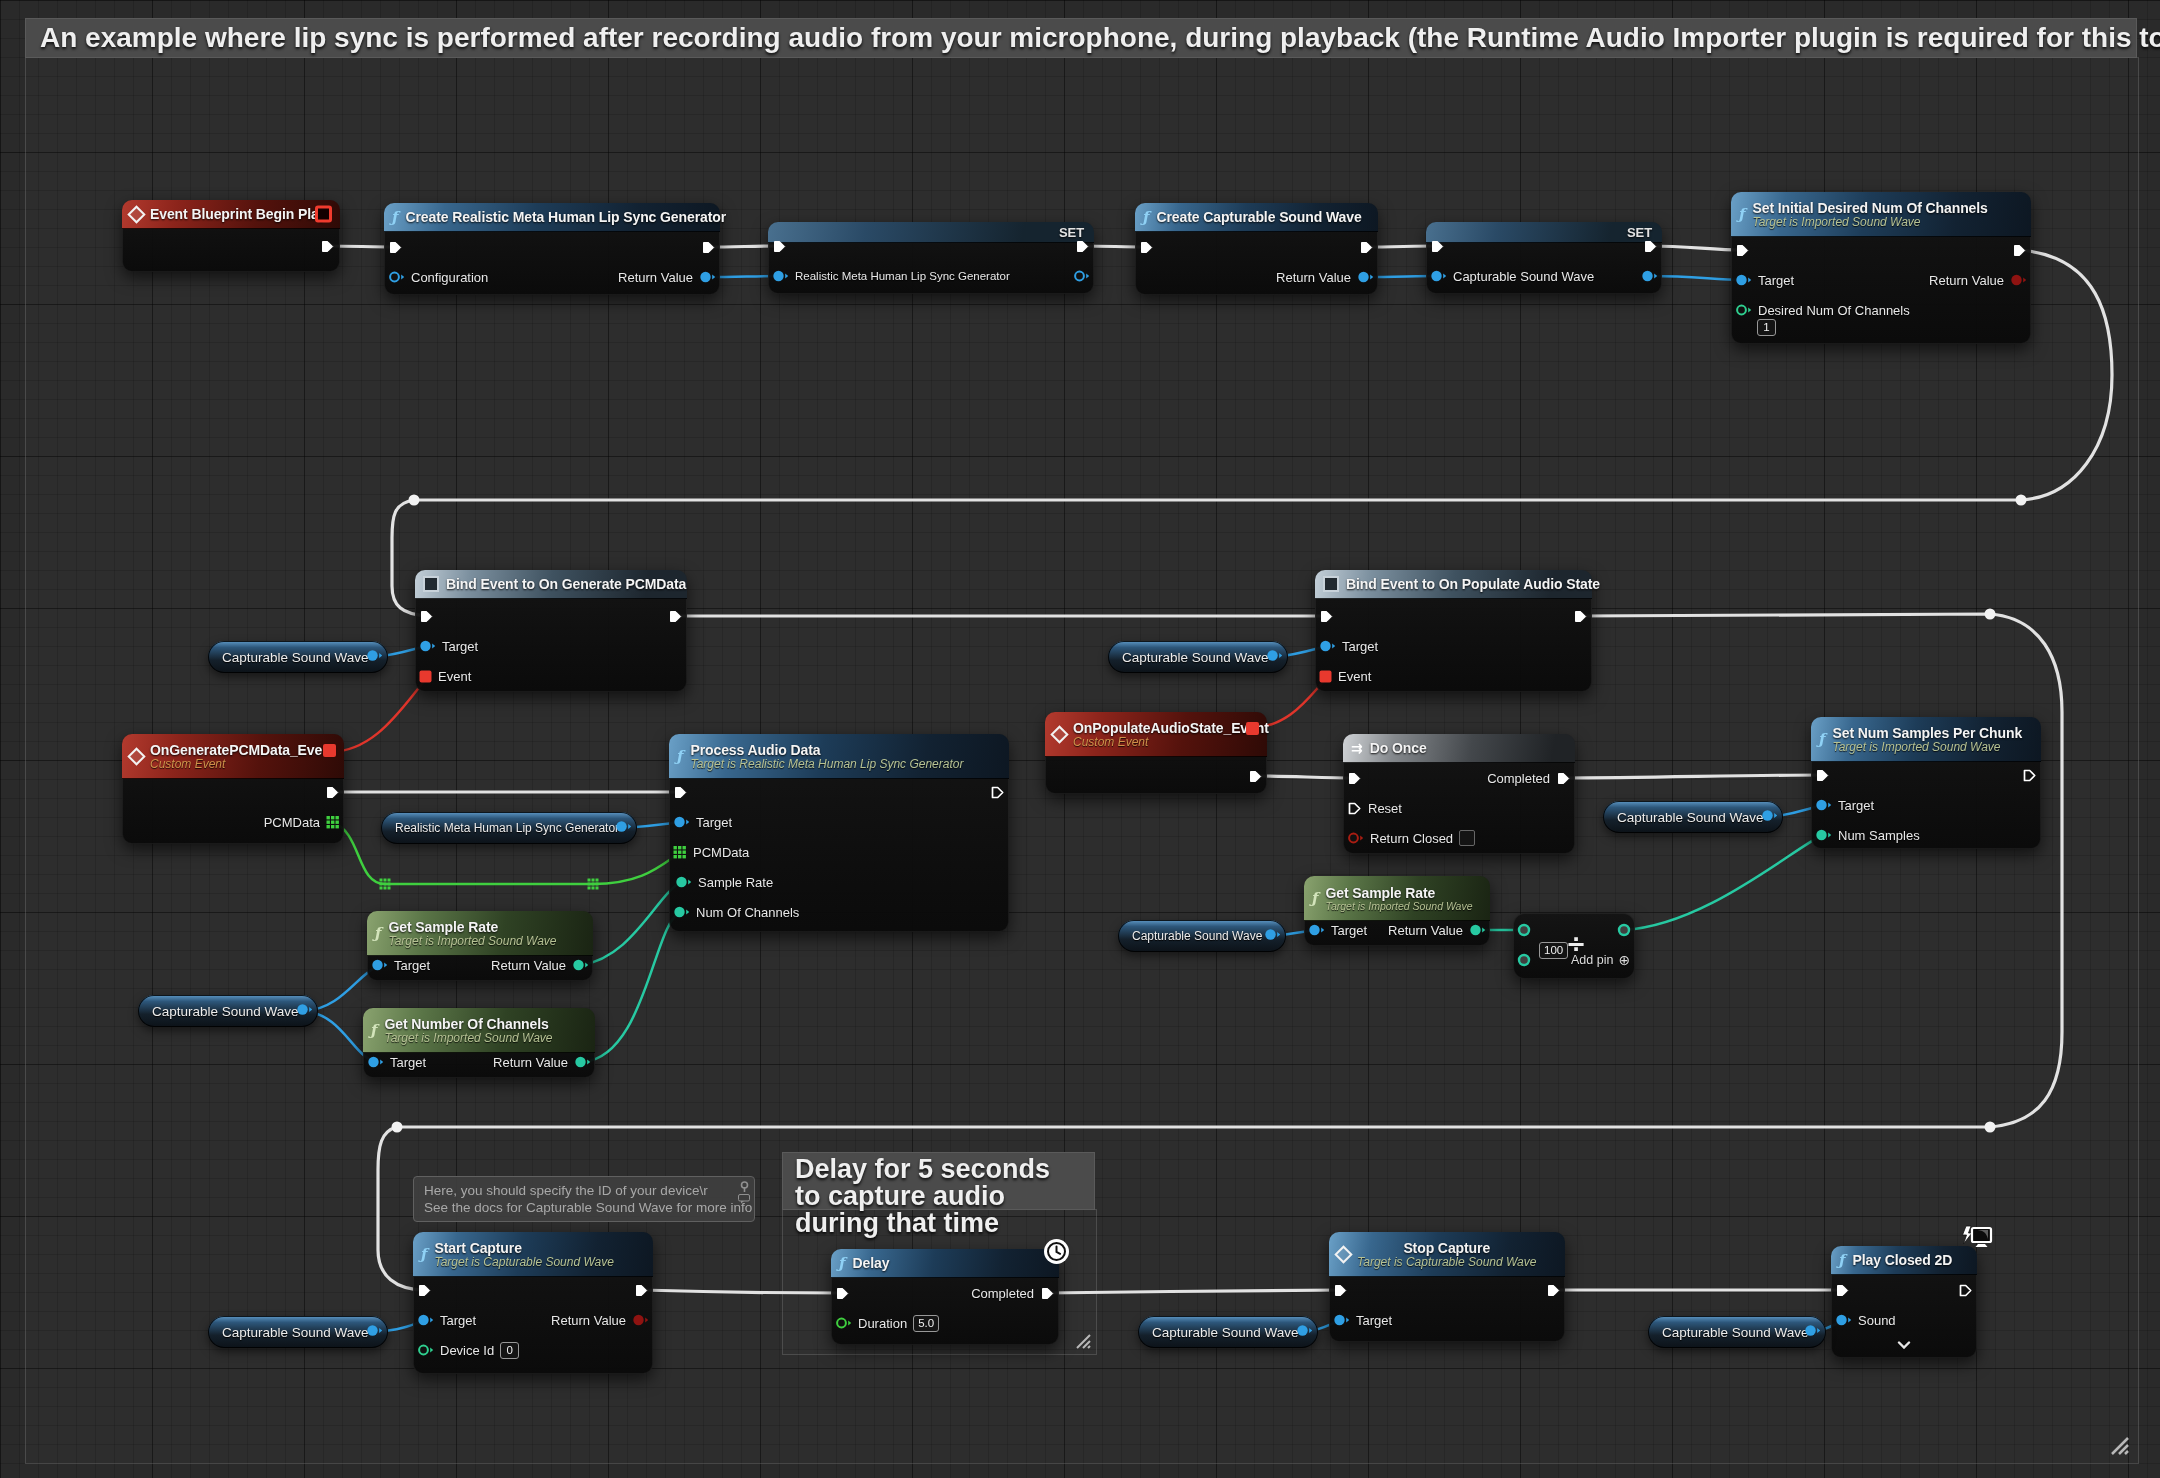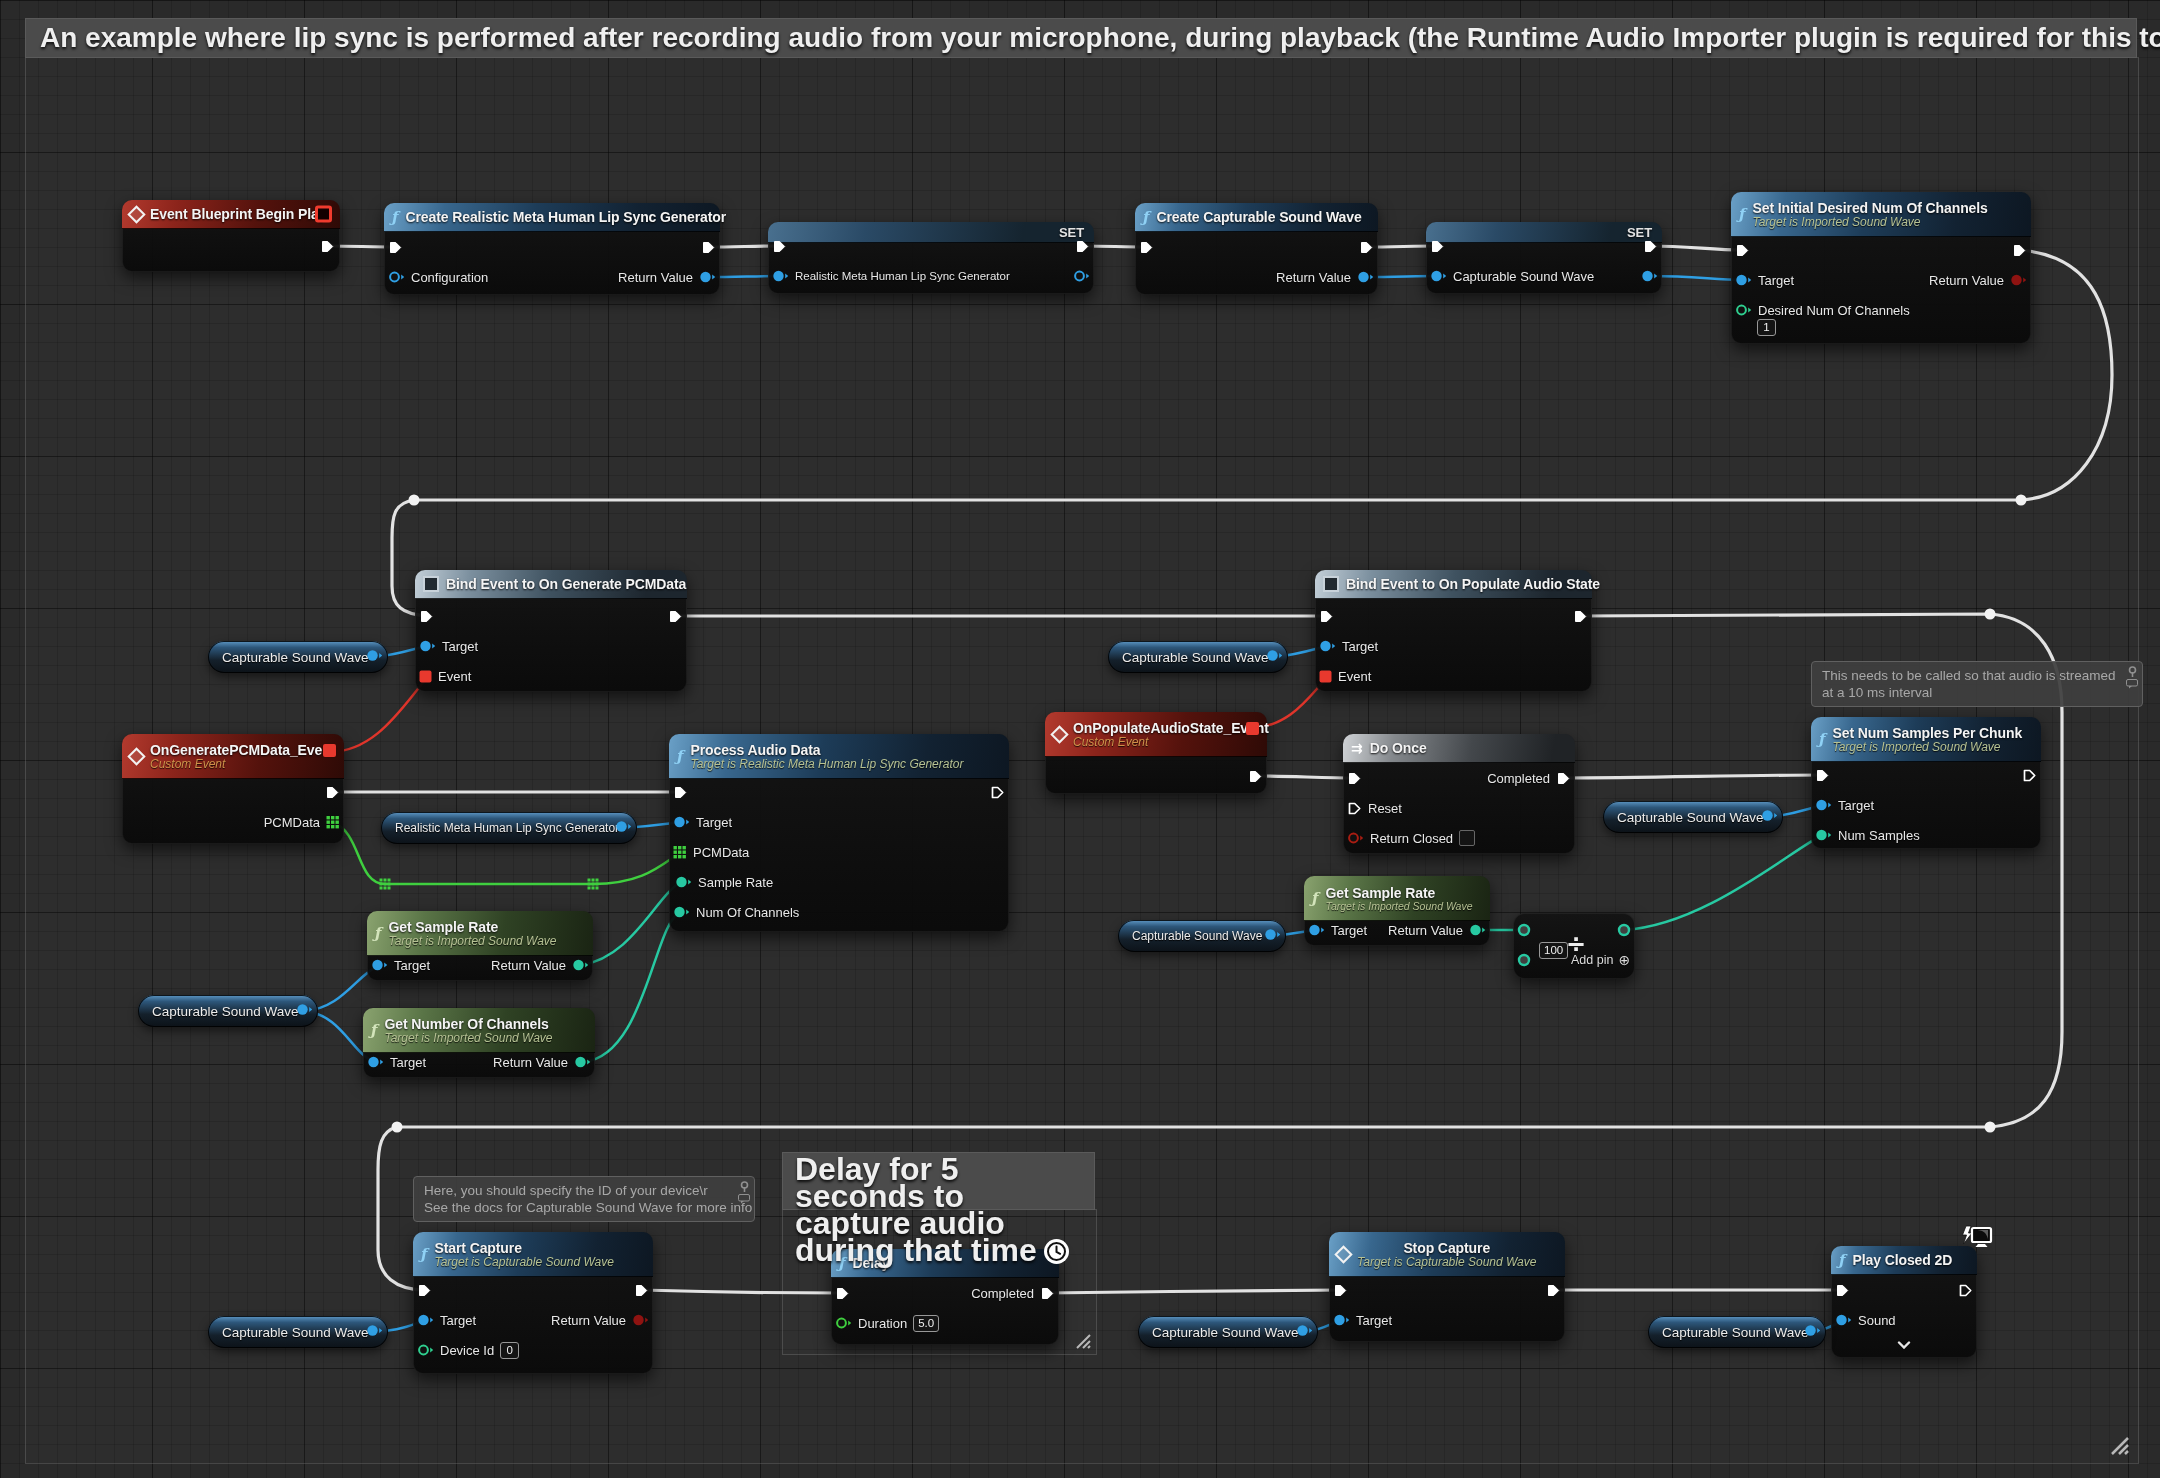--- a/index.html
+++ b/index.html
@@ -12,21 +12,21 @@
       linear-gradient(rgba(0,0,0,.15) 1px, transparent 1px),
       linear-gradient(90deg, rgba(0,0,0,.15) 1px, transparent 1px);
     background-size:152px 152px,152px 152px,19px 19px,19px 19px;}
   #wires{position:absolute;left:0;top:0;width:2160px;height:1478px;z-index:2;}
   #nodes{position:absolute;left:0;top:0;z-index:3;}
   .comment-body{position:absolute;background:rgba(210,210,210,0.02);border:1px solid rgba(150,150,150,0.28);z-index:1;}
   .comment-header{position:absolute;background:#4b4b4b;border:1px solid #5a5a5a;color:#efefef;font-weight:bold;
     text-shadow:0 2px 3px rgba(0,0,0,.85);z-index:4;box-sizing:border-box;}
   #banner{left:25px;top:18px;width:2112px;height:40px;font-size:28px;line-height:38px;padding:0 14px;white-space:nowrap;}
   #banner-body{left:25px;top:57px;width:2112px;height:1405px;}
-  #delay-comment{left:782px;top:1152px;width:313px;height:58px;font-size:32px;line-height:27px;padding:3px 12px;}
+  #delay-comment{left:782px;top:1152px;width:313px;height:58px;font-size:27px;line-height:27px;padding:3px 12px;}
   #delay-comment-body{left:782px;top:1209px;width:313px;height:144px;}
   .tooltip{position:absolute;background:rgba(62,62,62,0.93);border:1px solid #606060;border-radius:4px;
     padding:5px 30px 5px 10px;color:#a8a8a8;font-size:13.5px;line-height:17px;white-space:nowrap;z-index:5;}
   .tt-icons{position:absolute;right:4px;top:4px;display:flex;flex-direction:column;gap:2px;align-items:center;}
   .node{position:absolute;background:linear-gradient(180deg, rgba(19,19,19,.95), rgba(9,9,9,.95));
     border-radius:10px;box-shadow:0 6px 16px rgba(0,0,0,.6), inset 0 0 0 1px rgba(255,255,255,.06);}
   .node-header{border-radius:10px 10px 0 0;display:flex;align-items:center;gap:7px;padding:0 10px 0 8px;
     height:28px;border-bottom:1px solid rgba(0,0,0,.8);position:relative;}
   .node-header.h2{height:44px;}
   .hd-fn{background:linear-gradient(100deg,#6aa0c7 0%,#38678e 18%,#1d3c58 45%,#122232 75%,#0d1722 100%);}
@@ -976,34 +976,20 @@
           <circle cx="5.5" cy="4" r="3" fill="none" stroke="#909090" stroke-width="1.6"></circle>
           <path d="M5.5 6v5" stroke="#909090" stroke-width="1.6"></path>
         </svg>
       <svg width="12" height="10">
           <rect x="0.5" y="0.5" width="11" height="6.5" rx="1.5" fill="none" stroke="#909090"></rect>
           <path d="M3 7l0 2.5L6 7" fill="#909090"></path>
         </svg>
     </span>
   </div>
 
-  <div class="tooltip" id="tooltip-10ms" style="left:1811px;top:661px;width:332px;box-sizing:border-box;">
-    <div>This needs to be called so that audio is streamed</div>
-    <div>at a 10 ms interval</div>
-    <span class="tt-icons">
-      <svg width="11" height="11">
-          <circle cx="5.5" cy="4" r="3" fill="none" stroke="#909090" stroke-width="1.6"></circle>
-          <path d="M5.5 6v5" stroke="#909090" stroke-width="1.6"></path>
-        </svg>
-      <svg width="12" height="10">
-          <rect x="0.5" y="0.5" width="11" height="6.5" rx="1.5" fill="none" stroke="#909090"></rect>
-          <path d="M3 7l0 2.5L6 7" fill="#909090"></path>
-        </svg>
-    </span>
-  </div>
 
   <svg class="grip" style="left:2106px;top:1432px;" width="24" height="24">
     <path d="M22 6 L6 22 M22 13 L13 22 M22 19 L19 22" stroke="#b8b8b8" stroke-width="2.5" fill="none"></path>
   </svg>
   <svg class="grip" style="left:1072px;top:1330px;" width="20" height="20">
     <path d="M18 5 L5 18 M18 11 L11 18 M18 16 L16 18" stroke="#b8b8b8" stroke-width="2" fill="none"></path>
   </svg>
 </div>
 
 </body></html>

